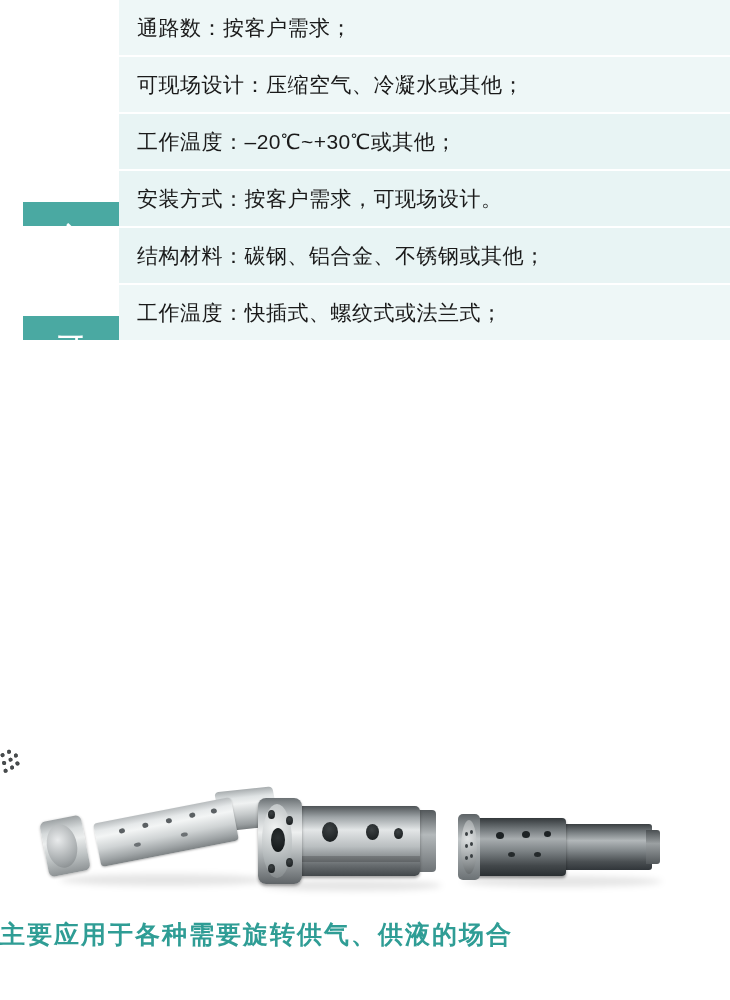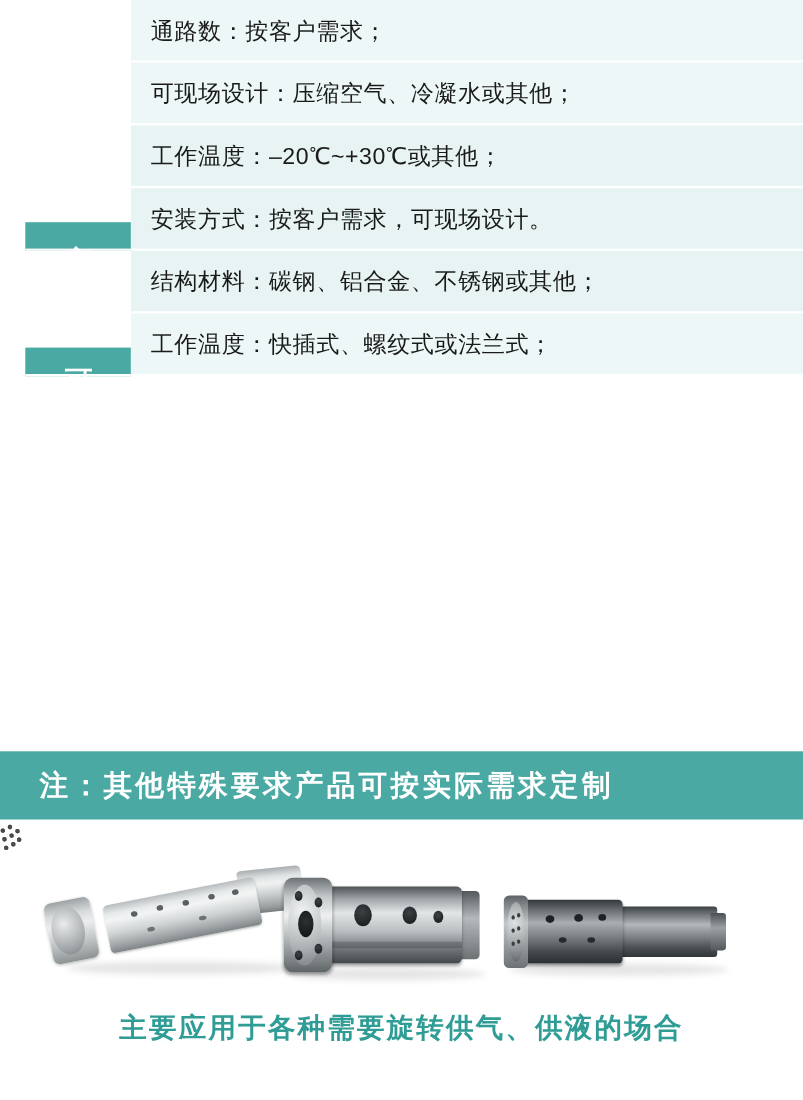--- a/index.html
+++ b/index.html
@@ -288,21 +288,20 @@
     background: rgba(0,0,0,.10);
     filter: blur(3px);
   }
 
   
   .footer-caption {
     position: absolute;
     left: 0;
     top: 918px;
     width: 730px;
-    text-align: center;
     font-size: 25px;
     font-weight: bold;
     color: #2f9d95;
     letter-spacing: 2px;
   }
 </style>
 </head>
 <body>
 
 <div class="page">
@@ -325,23 +324,20 @@
       <div class="group-label">
         <span>可选参数</span>
       </div>
       <div class="rows">
         <div class="spec-row alt">结构材料：碳钢、铝合金、不锈钢或其他；</div>
         <div class="spec-row">工作温度：快插式、螺纹式或法兰式；</div>
       </div>
     </div>
   </div>
 
-  <div class="note-bar">
-    <span>注：其他特殊要求产品可按实际需求定制</span>
-  </div>
 
   <div class="photo-area">
     <div class="photo-stage">
 
       <div class="shadow" style="left:60px;top:126px;width:210px;height:12px;"></div>
       <div class="shadow" style="left:262px;top:132px;width:180px;height:11px;"></div>
       <div class="shadow" style="left:462px;top:128px;width:200px;height:11px;"></div>
 
       <div class="cyl p1-taper"></div>
       <div class="cyl p1-body">

